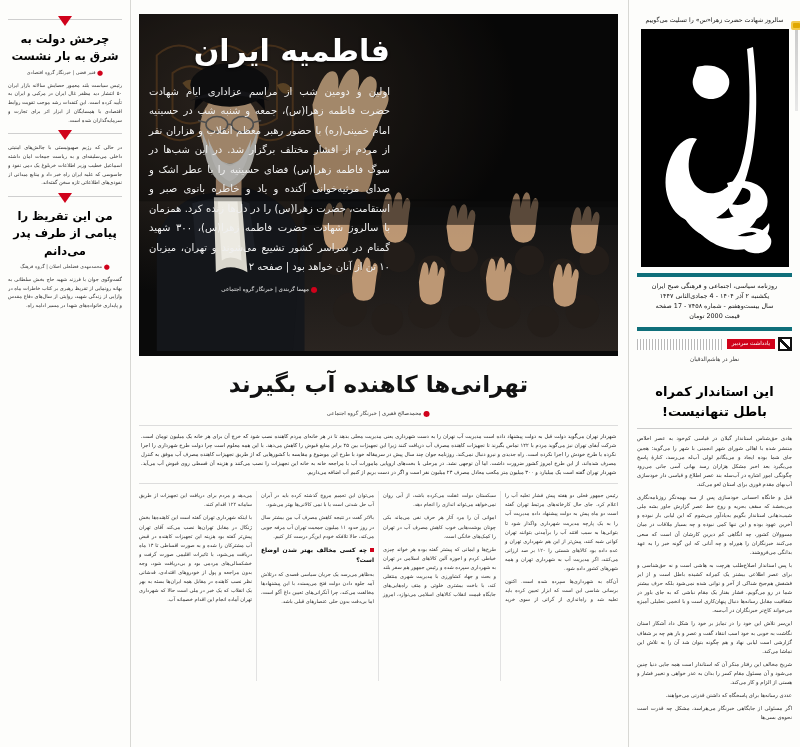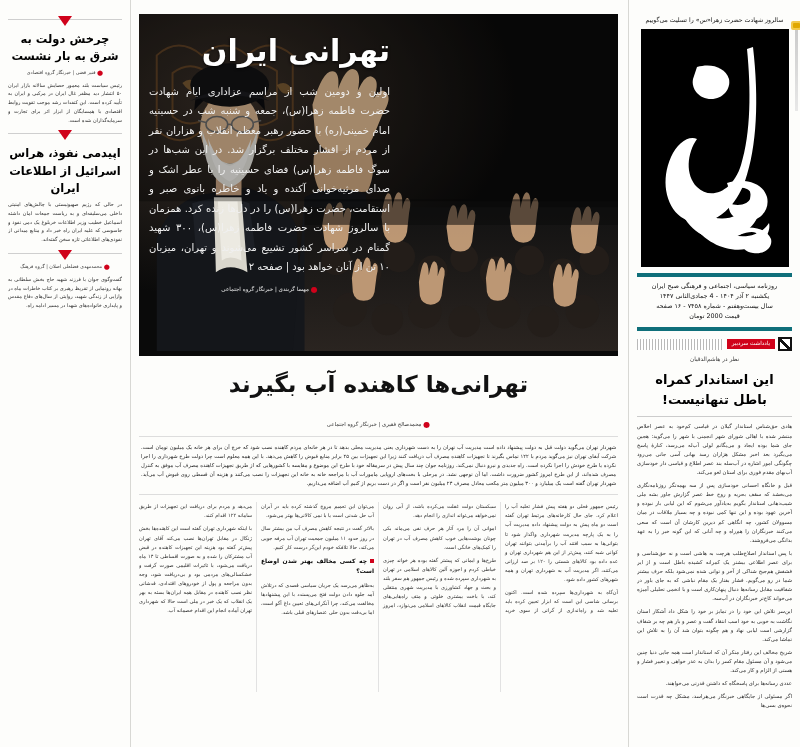--- a/index.html
+++ b/index.html
@@ -157,21 +157,21 @@
     color: #444;
     margin-bottom: 4px;
   }
 
   .op-headline {
     font-size: 13px;
     font-weight: bold;
     text-align: center;
     line-height: 1.55;
     color: #000;
-    margin: 4px 0 6px 0;
+    margin: 16px 0 6px 0;
   }
 
   .op-rule {
     border-top: 1px solid #ccc;
     margin: 0 0 5px 0;
   }
 
   .op-body {
     font-size: 5.3px;
     line-height: 1.72;
@@ -241,21 +241,21 @@
   
   .story2 {
     margin: 14px 10px 0 8px;
   }
   .story2-title {
     font-size: 23px;
     font-weight: bold;
     text-align: center;
     color: #111;
     line-height: 1.3;
-    margin: 0 0 20px 0;
+    margin: 0 0 9px 0;
   }
   .story2-byline {
     font-size: 5.4px;
     text-align: center;
     color: #333;
     margin-bottom: 7px;
   }
   .story2-byline .dot { color: #d0021b; font-size: 8px; vertical-align:-1px; }
 
   .story2-intro {
@@ -392,21 +392,21 @@
                    C116 202 108 202 98 206 Z" fill="#fff"></path>
         </svg>
       </div>
     </div>
 
     <div class="logo-rule"></div>
 
     <div class="paper-meta">
       <div>روزنامه سیاسی، اجتماعی و فرهنگی صبح ایران</div>
       <div>یکشنبه ۲ آذر ۱۴۰۴ - 4 جمادی‌الثانی ۱۴۴۷</div>
-      <div>سال بیست‌وهفتم - شماره ۷۴۵۸ - ۱۶ صفحه</div>
+      <div>سال بیست‌وهفتم - شماره ۷۴۵۸ - 17 صفحه</div>
       <div>قیمت 2000 تومان</div>
     </div>
 
     <div class="logo-rule2"></div>
 
     <div class="badge-row">
       <div class="qr-box"></div>
       <div class="red-badge">یادداشت سردبیر</div>
       <div class="stripe-fill"></div>
     </div>
@@ -523,21 +523,21 @@
           <path d="M216 268 q3 -20 6 -20 q4 0 4 13 q3 -15 6 -14 q4 1 3 15 q3 -11 5 -9 q4 2 1 13 l-2 16 q-2 9 -11 9 q-9 0 -11 -9 Z"></path>
           <path d="M284 272 q3 -20 6 -20 q4 0 4 13 q3 -15 6 -14 q4 1 3 15 q3 -11 5 -9 q4 2 1 13 l-2 16 q-2 9 -11 9 q-9 0 -11 -9 Z"></path>
           <path d="M352 268 q3 -20 6 -20 q4 0 4 13 q3 -15 6 -14 q4 1 3 15 q3 -11 5 -9 q4 2 1 13 l-2 16 q-2 9 -11 9 q-9 0 -11 -9 Z"></path>
           <path d="M420 274 q3 -20 6 -20 q4 0 4 13 q3 -15 6 -14 q4 1 3 15 q3 -11 5 -9 q4 2 1 13 l-2 16 q-2 9 -11 9 q-9 0 -11 -9 Z"></path>
         </g>
         <rect x="168" y="188" width="318" height="26" fill="#0b0b0b" opacity="0.55"></rect>
         <rect x="0" y="0" width="486" height="190" fill="#000" opacity="0.28"></rect>
       </svg>
 
       <div class="lead-overlay">
-        <h1 class="lead-title">تهرانی ایران</h1>
+        <h1 class="lead-title">فاطمیه ایران</h1>
         <p class="lead-deck">اولین و دومین شب از مراسم عزاداری ایام شهادت حضرت فاطمه زهرا(س)، جمعه و شنبه شب در حسینیه امام خمینی(ره) با حضور رهبر معظم انقلاب و هزاران نفر از مردم از اقشار مختلف برگزار شد. در این شب‌ها در سوگ فاطمه زهرا(س) فضای حسینیه را با عطر اشک و صدای مرثیه‌خوانی آکنده و یاد و خاطره بانوی صبر و استقامت، حضرت زهرا(س) را در دل‌ها زنده کرد. همزمان با سالروز شهادت حضرت فاطمه زهرا(س)، ۳۰۰ شهید گمنام در سراسر کشور تشییع می‌شوند و تهران، میزبان ۱۰ تن از آنان خواهد بود | صفحه ۲</p>
         <div class="lead-byline">
           <span class="dot">●</span>
           <span>مهسا گربندی | خبرنگار گروه اجتماعی</span>
         </div>
       </div>
     </div>
 
     <div class="story2">
       <h2 class="story2-title">تهرانی‌ها کاهنده آب بگیرند</h2>
@@ -570,26 +570,26 @@
       <div class="side-title">چرخش دولت به شرق به بار نشست</div>
       <div class="side-byline">
         <span class="dot">●</span>
         <span>قنبر قضی | خبرنگار گروه اقتصادی</span>
       </div>
       <div class="side-body">رئیس سیاست بلند معمور حصایش سالانه بازار ایران ۵۰ انتشار دید مظفر غال ایران در مرکبی و ایران به تأیید کرده است. این کنفدات رشد موجب تقویت روابط اقتصادی با همسایگان از ابزار اثر برای تجارت و سرمایه‌گذاران شده است.</div>
     </div>
 
     <div class="side-item">
       <div class="side-sep"></div>
-      <div class="side-title">اپیدمی نفوذ، هراس اسرائیل از اطلاعات ایران</div>
       <div class="side-body">در حالی که رژیم صهیونیستی با چالش‌های امنیتی داخلی می‌سلیقه‌ای و به ریاست جمعات امان داشته اسماعیل خطیب وزیر اطلاعات خربلوغ یک دمی نفوذ و جاسوسی که علیه ایران راه خبر داد و منابع میدانی از نفوذی‌های اطلاعاتی تازه سخن گفته‌اند.</div>
     </div>
 
     <div class="side-item">
       <div class="side-sep"></div>
+      <div class="side-title">من این تقریظ را پیامی از طرف پدر می‌دانم</div>
       <div class="side-byline">
         <span class="dot">●</span>
         <span>محمدمهدی فضلعلی اصلان | گروه فرهنگ</span>
       </div>
       <div class="side-body">گفت‌وگوی جوان با فرزند شهید حاج بخش سلطانی به بهانه رونمایی از تقریظ رهبری بر کتاب خاطرات ماه در وازایی از زندگی شهید، روایتی از سال‌های دفاع مقدس و پایداری خانواده‌های شهدا در مسیر ادامه راه.</div>
     </div>
   </div>
 
 </div>
 

